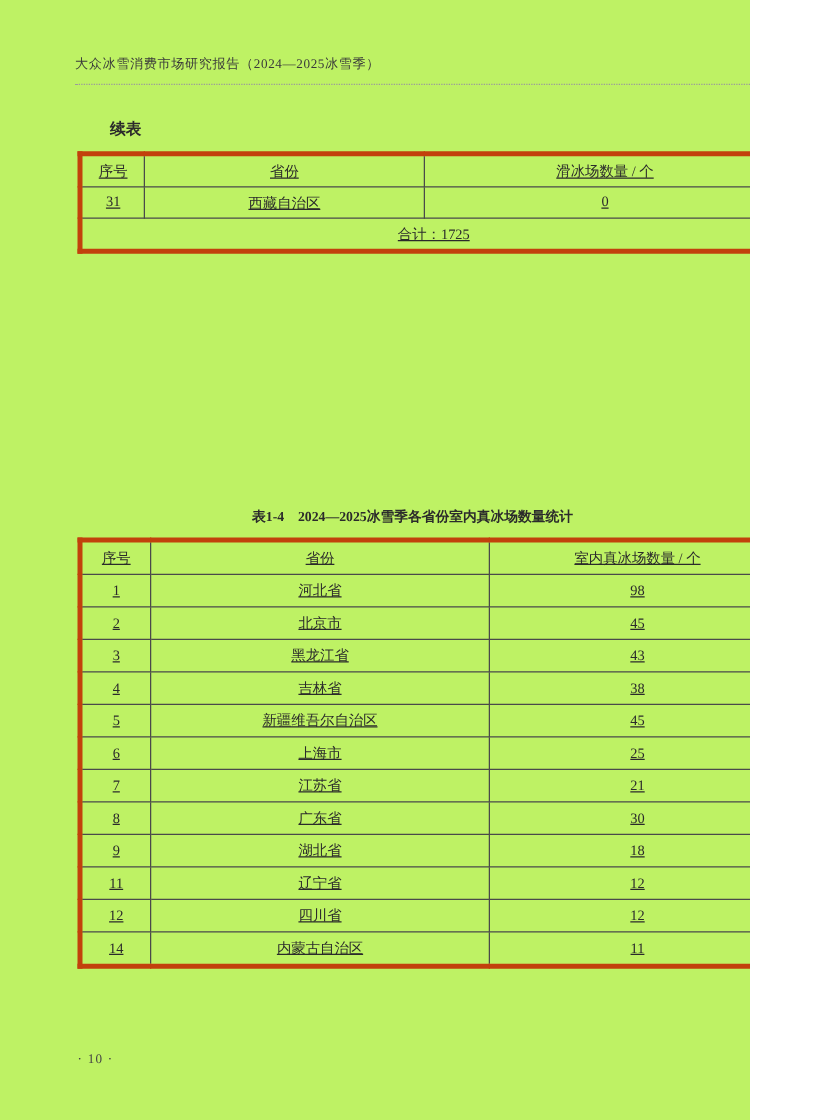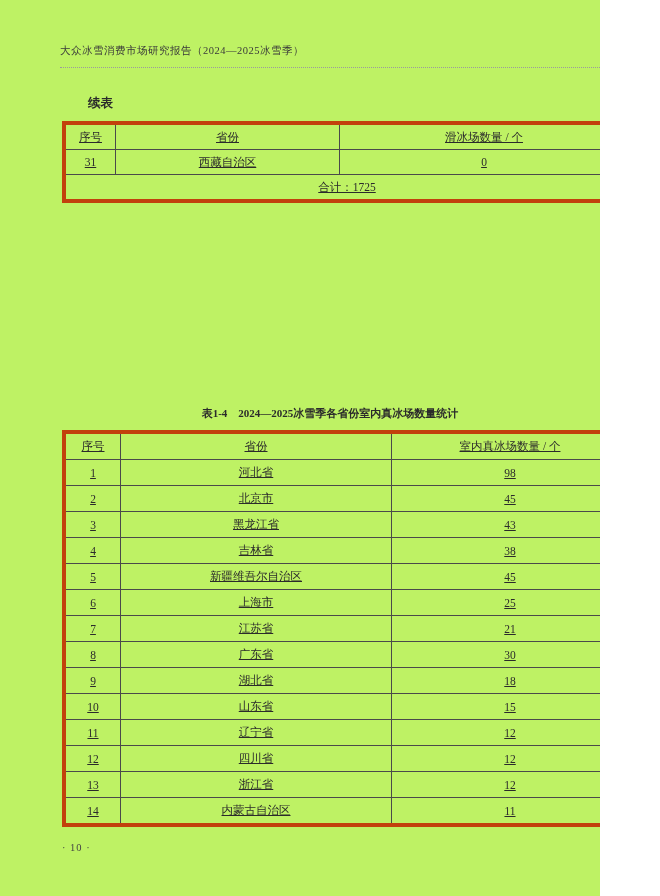--- a/index.html
+++ b/index.html
@@ -172,40 +172,30 @@
       <td>8</td>
       <td>广东省</td>
       <td>30</td>
     </tr>
     <tr>
       <td>9</td>
       <td>湖北省</td>
       <td>18</td>
     </tr>
     <tr>
-      <td>10</td>
-      <td>山东省</td>
-      <td>15</td>
-    </tr>
-    <tr>
       <td>11</td>
       <td>辽宁省</td>
       <td>12</td>
     </tr>
     <tr>
       <td>12</td>
       <td>四川省</td>
       <td>12</td>
     </tr>
     <tr>
-      <td>13</td>
-      <td>浙江省</td>
-      <td>12</td>
-    </tr>
-    <tr>
       <td>14</td>
       <td>内蒙古自治区</td>
       <td>11</td>
     </tr>
   </tbody>
     </table>
 
   <div class="page-number">· 10 ·</div>
 
 </div>

